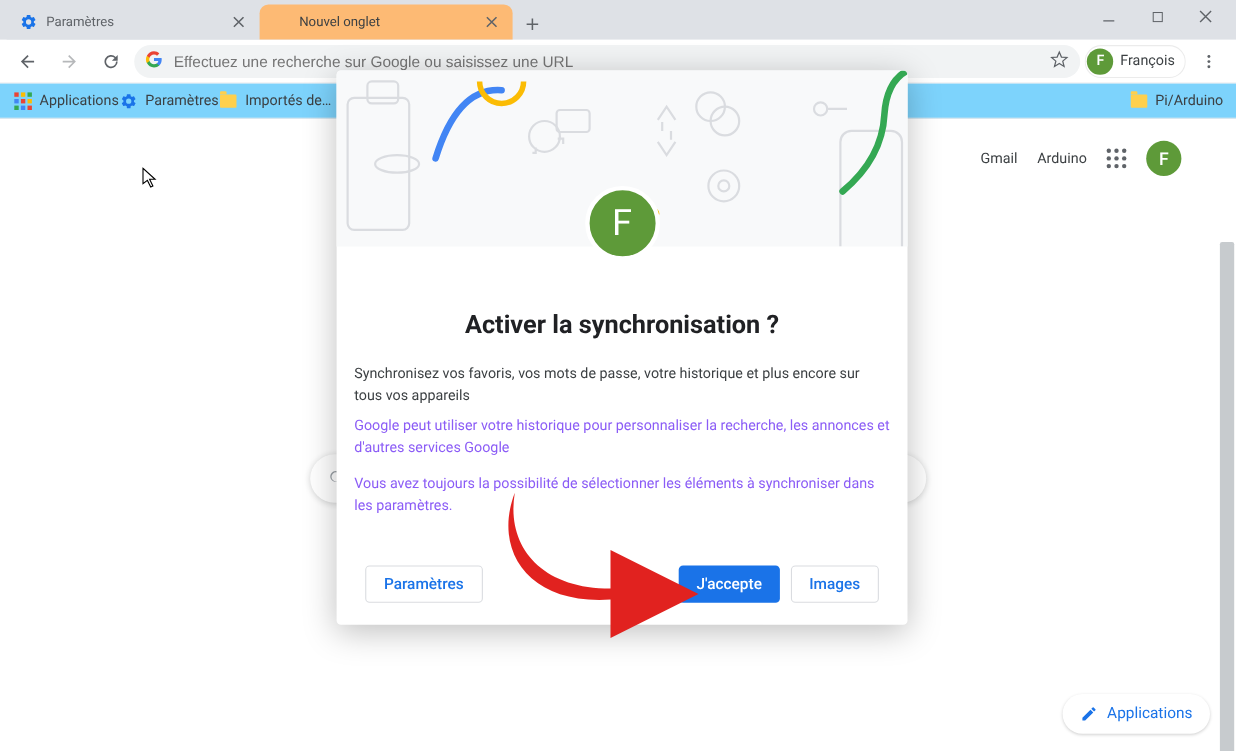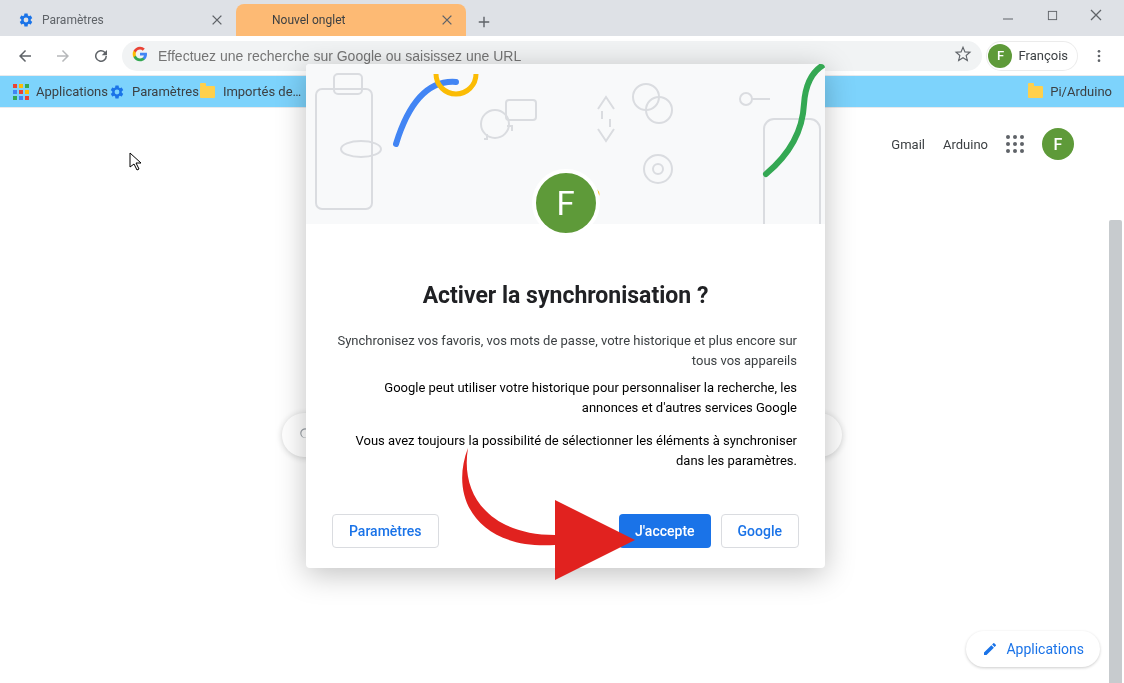--- a/index.html
+++ b/index.html
@@ -52,22 +52,22 @@
 .ntp-search { position:absolute; left:50%; top:305px; transform:translateX(-50%); width:560px; height:44px; background:#fff; border-radius:24px; display:flex; align-items:center; padding:0 16px; box-shadow:0 1px 6px rgba(32,33,36,.2); }
 
 .personalize { position:absolute; right:24px; bottom:16px; display:flex; align-items:center; gap:8px; height:36px; padding:0 16px; background:#fff; color:#1a73e8; border-radius:18px; box-shadow:0 1px 3px rgba(0,0,0,.2); font-size:14px; }
 
 
 .modal { position:absolute; left:306px; top:64px; width:519px; background:#fff; border-radius:4px; box-shadow:0 6px 30px rgba(0,0,0,.25); }
 .modal .hero { height:160px; background:#f8f9fa; position:relative; overflow:hidden; border-radius:4px 4px 0 0; }
 .hero svg { position:absolute; inset:0; width:100%; height:100%; }
 .modal .big-avatar { position:absolute; left:50%; top:105px; transform:translateX(-50%); width:68px; height:68px; border-radius:50%; background:#5e9a39; border:4px solid #fff; color:#fff; display:flex; align-items:center; justify-content:center; font-size:33px; font-weight:400; }
 .modal h1 { margin-top:58px; text-align:center; font-size:23px; font-weight:700; color:#202124; font-family: "Google Sans", Roboto, Arial, sans-serif; }
-.modal .body { padding:22px 28px 18px;text-align:right; }
-.modal p { font-size:13px; line-height:1.5; color:#000000; margin-bottom:8px; }
+.modal .body { padding:22px 16px 18px; }
+.modal p { font-size:13px; line-height:1.5; color:#8b5cf6; margin-bottom:8px; }
 .modal p.dark { color:#3c4043; }
 .modal .bar { display:flex; align-items:center; gap:10px; padding:0 26px 20px; margin-top:18px; }
 .modal .bar .spacer { flex:1; }
 .btn { height:34px; padding:0 16px; border-radius:4px; display:flex; align-items:center; font-size:14px; font-weight:500; font-family: "Google Sans", Roboto, Arial, sans-serif; }
 .btn.outline { border:1px solid #dadce0; color:#1a73e8; background:#fff; }
 .btn.primary { background:#1a73e8; color:#fff; }
 
 
 .arrow-ov { position:absolute; left:450px; top:440px; pointer-events:none; }
 
@@ -277,21 +277,21 @@
   <h1>Activer la synchronisation ?</h1>
   <div class="body">
     <p class="dark">Synchronisez vos favoris, vos mots de passe, votre historique et plus encore sur tous vos appareils</p>
     <p>Google peut utiliser votre historique pour personnaliser la recherche, les annonces et d'autres services Google</p>
     <p style="margin-top:14px">Vous avez toujours la possibilité de sélectionner les éléments à synchroniser dans les paramètres.</p>
   </div>
   <div class="bar">
     <div class="btn outline">Paramètres</div>
     <div class="spacer"></div>
     <div class="btn primary">J'accepte</div>
-    <div class="btn outline">Google</div>
+    <div class="btn outline">Images</div>
   </div>
 </div>
 
 <svg class="arrow-ov" width="200" height="160" viewBox="0 0 200 160">
   <path d="M18 8 C 10 55, 40 95, 105 95 L 105 60 L 185 100 L 105 140 L 105 105 C 30 110, -2 60, 18 8 Z" fill="#e1221f"></path>
 </svg>
 
 <svg class="cursor" width="16" height="20" viewBox="0 0 16 20">
   <path d="M1 1 L1 15 L5 12 L8 18 L10 17 L7 11 L12 11 Z" fill="#fff" stroke="#000" stroke-width="1"></path>
 </svg>

